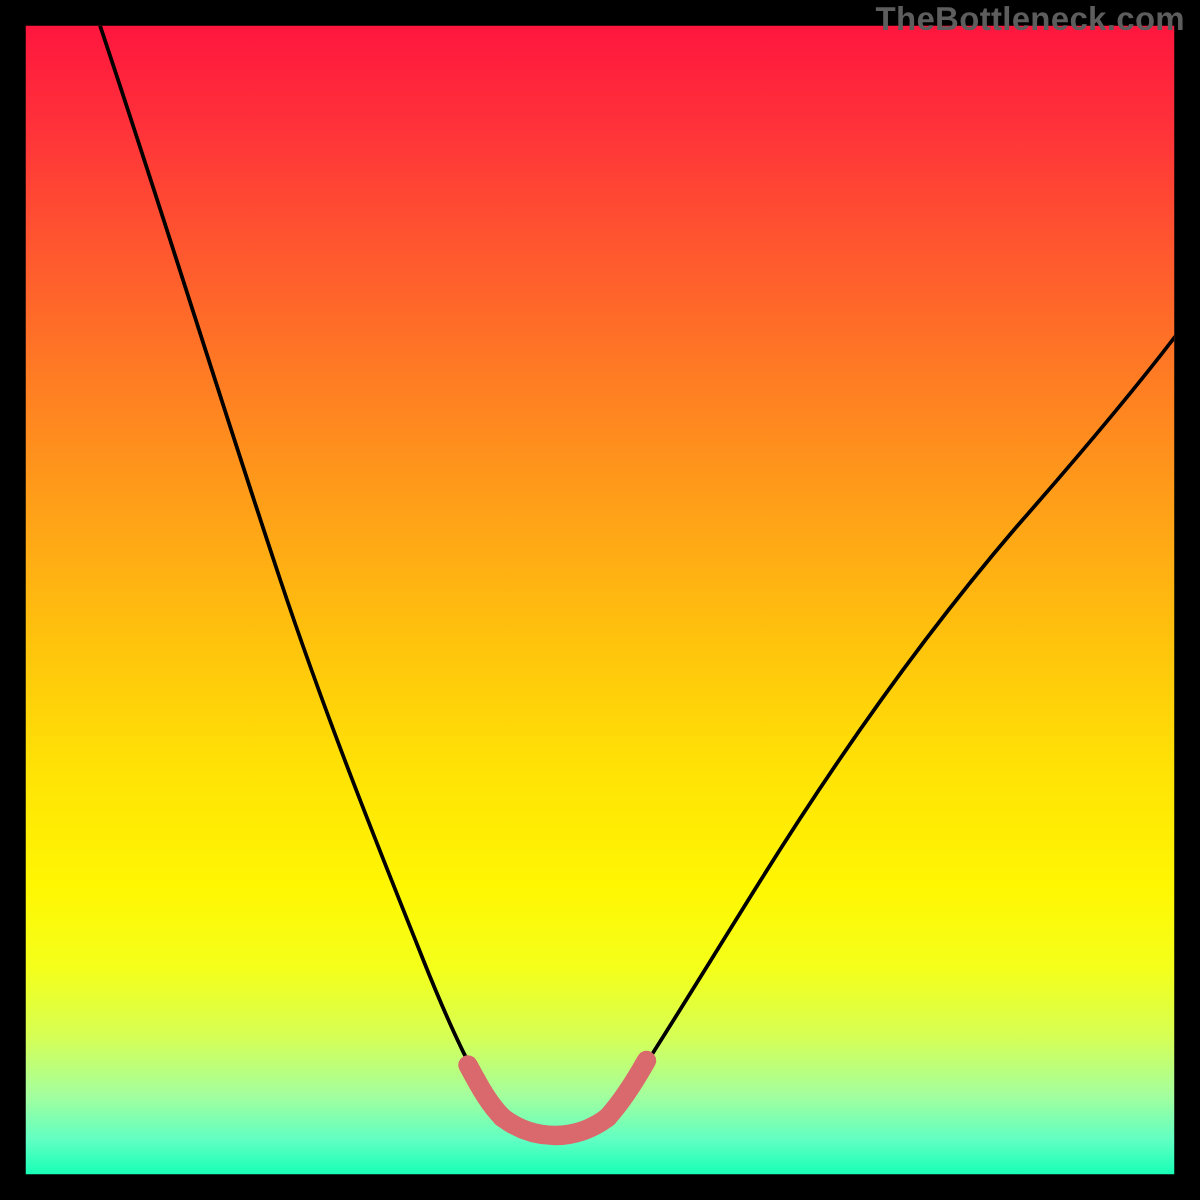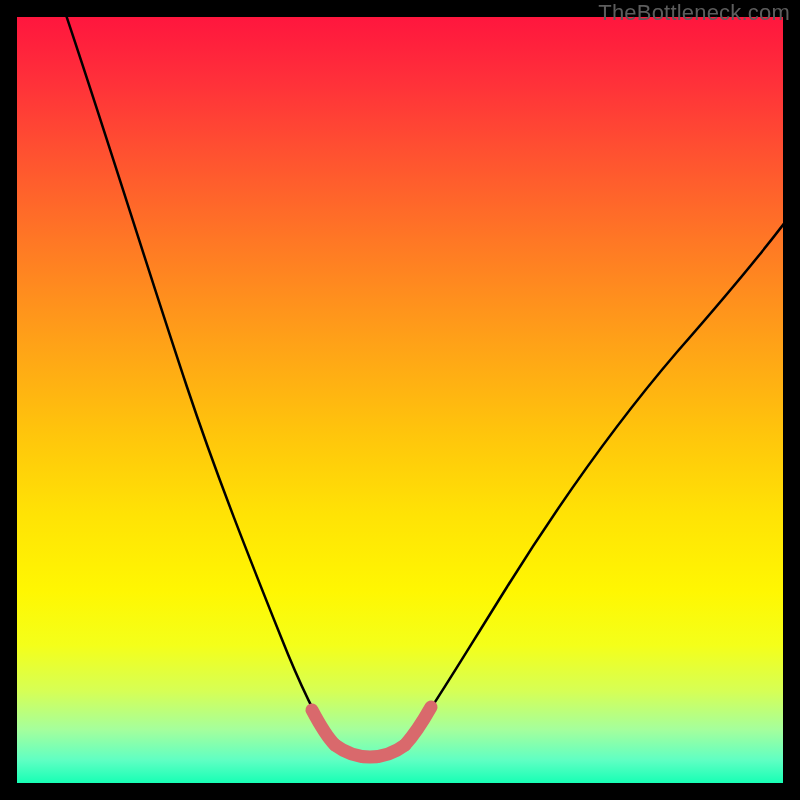--- a/index.html
+++ b/index.html
@@ -37,21 +37,21 @@
       #60ffc3 97%,
       #17ffb5 100%
     );
   }
   .watermark {
     position: absolute;
     top: 0;
     right: 10px;
     color: #5d5d5d;
     font-size: 22px;
-    font-weight: 400;
+    font-weight: 700;
     letter-spacing: 0.2px;
     z-index: 10;
   }
   svg.curves {
     position: absolute;
     inset: 0;
     width: 100%;
     height: 100%;
     z-index: 5;
   }

